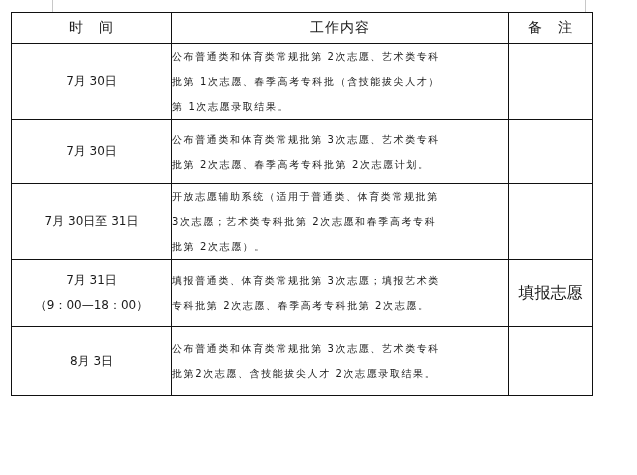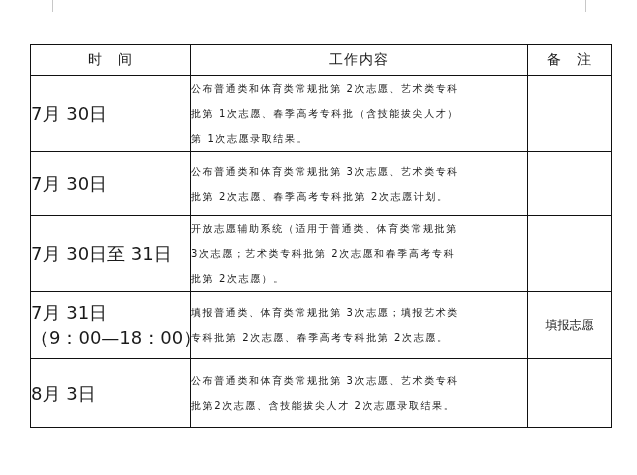--- a/index.html
+++ b/index.html
@@ -1,36 +1,35 @@
 <!DOCTYPE html>
 <html><head>
 <meta charset="utf-8">
 <style>
   html, body { margin:0; padding:0; background:#ffffff; }
   body { width:637px; height:475px; position:relative; overflow:hidden;
          font-family:"DejaVu Sans", sans-serif; color:#1a1a1a; }
   .corner-mark { position:absolute; background:#c8c8c8; }
   table.schedule {
-    position:absolute; left:30px; top:12px;
+    position:absolute; left:11px; top:12px;
     border-collapse:collapse; table-layout:fixed;
     width:581px;
-    margin-top:32px;
   }
   table.schedule td, table.schedule th {
     border:1.3px solid #111;
     padding:0;
     vertical-align:middle;
     font-weight:normal;
   }
   col.c1 { width:160px; } col.c2 { width:337px; } col.c3 { width:84px; }
   th { font-size:14px; text-align:center; height:30px; letter-spacing:1px; }
-  td.time { font-size:18px; line-height:25px; }
+  td.time { text-align:center; font-size:12px; line-height:25px; }
   td.content { text-align:left; font-size:10px; line-height:25px;
                padding-left:6px; padding-right:4px; letter-spacing:1.6px; }
-  td.note { text-align:center; font-size:12px; }
+  td.note { text-align:center; font-size:16px; }
   .line { display:block; white-space:nowrap; }
 </style>
 </head>
 <body>
 
 <div class="corner-mark" style="left:52px;top:0;width:1px;height:12px;"></div>
 <div class="corner-mark" style="left:585px;top:0;width:1px;height:12px;"></div>
 
 <table class="schedule">
   <colgroup>

